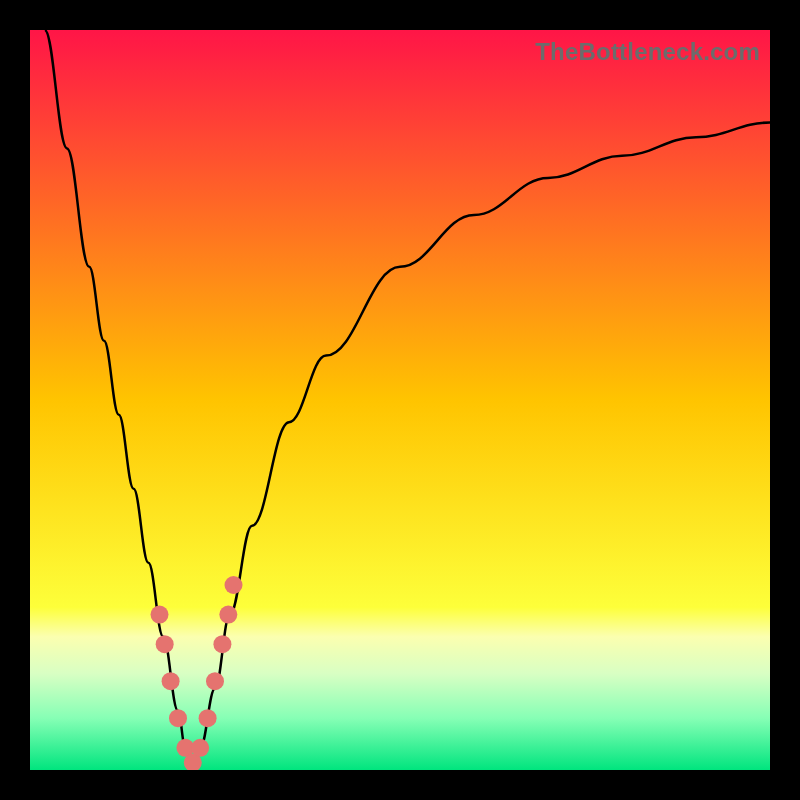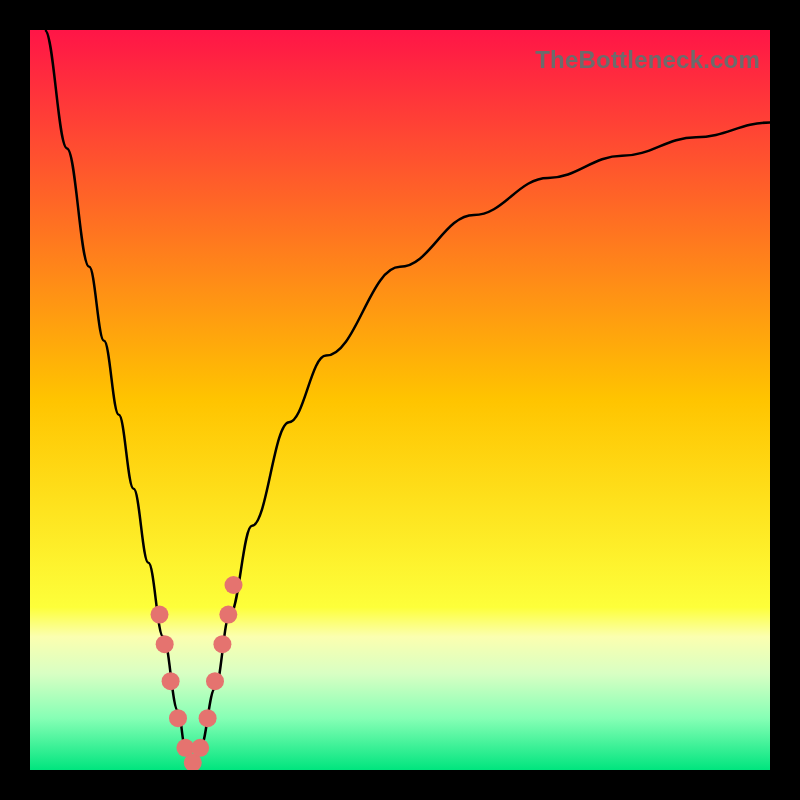--- a/index.html
+++ b/index.html
@@ -24,21 +24,21 @@
     width: 740px;
     height: 740px;
     overflow: hidden;
   }
   .gradient {
     position: absolute;
     left: 0; top: 0; right: 0; bottom: 0;
   }
   .watermark {
     position: absolute;
-    top: 16px;
+    top: 8px;
     right: 10px;
     color: #6c6c6c;
     font-size: 24px;
     font-weight: 600;
     letter-spacing: 0.2px;
     user-select: none;
   }
   svg.curve {
     position: absolute;
     left: 0; top: 0;

